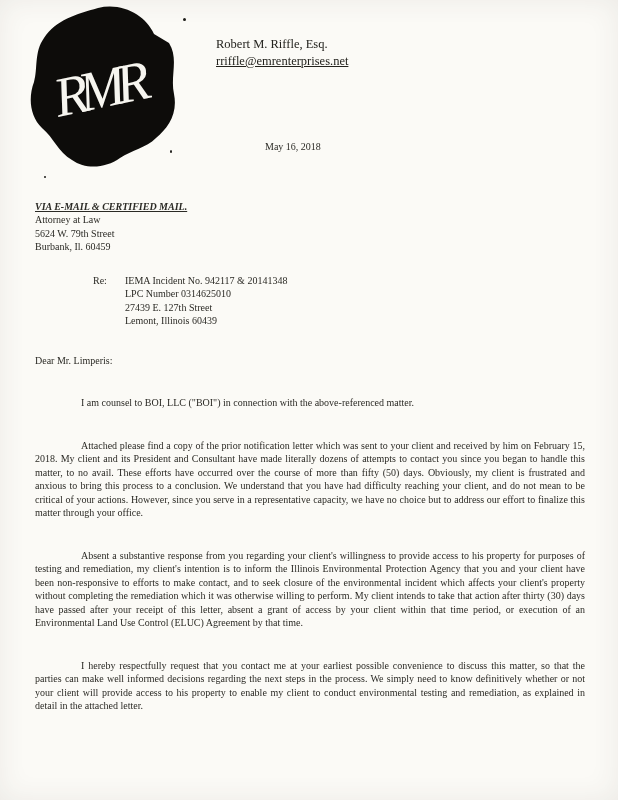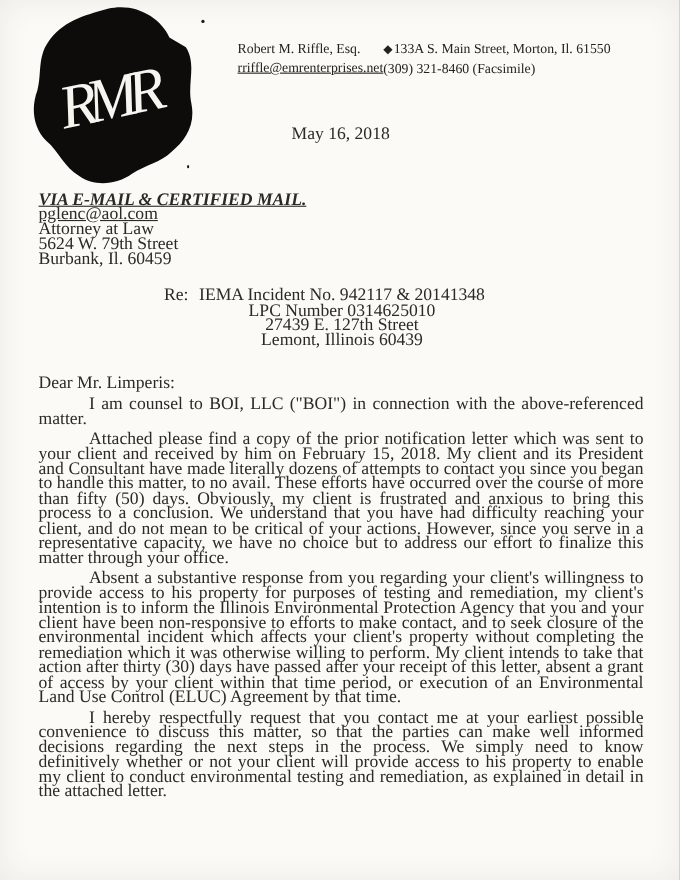--- a/index.html
+++ b/index.html
@@ -45,50 +45,50 @@
   .speck { position: absolute; background: #1c1b18; border-radius: 50%; }
   .speck.s1 { left: 183px; top: 18px; width: 3px; height: 3px; }
   .speck.s2 { left: 44px; top: 176px; width: 2px; height: 2px; }
   .speck.s3 { left: 170px; top: 150px; width: 2px; height: 3px; }
 
   
   .content {
     position: absolute;
     left: 35px;
     right: 33px;
-    top: 115px;
-    font-size: 16px;
+    top: 140px;
+    font-size: 10px;
     line-height: 13.5px;
     color: #2b2a25;
   }
 
   .date-line { margin-left: 230px; }
 
   .delivery-line {
     margin-top: 46px;
     font-weight: bold;
     font-style: italic;
     text-decoration: underline;
   }
 
   .recipient-email { text-decoration: underline; }
 
   .re-block {
     display: flex;
-    margin-left: 114px;
+    margin-left: 58px;
     margin-top: 20px;
     font-family: Liberation Serif, serif;
   }
   .re-label { flex: 0 0 32px; }
-  .re-lines div { white-space: nowrap; text-align: center; }
+  .re-lines div { white-space: nowrap; }
 
   .salutation { margin-top: 26px; }
 
   .para {
-    margin-top: 5px;
+    margin-top: 29px;
     text-indent: 46px;
     text-align: justify;
   }
 </style>
 </head>
 <body>
 
 <div class="page">
 
   <div class="logo">
@@ -103,34 +103,29 @@
 
   <span class="speck s1"></span>
   <span class="speck s2"></span>
   <span class="speck s3"></span>
 
   <div class="letterhead">
     <div class="lh-col-left">
       <div>Robert M. Riffle, Esq.</div>
       <div class="lh-email">rriffle@emrenterprises.net</div>
     </div>
-    <div class="lh-col-right">
-      <div><span class="lh-diamond">◆</span><span>133A S. Main Street, Morton, Il. 61550</span></div>
-      <div>(309) 321-8460 (Facsimile)</div>
-    </div>
   </div>
 
   <div class="content">
 
     <div class="date-line">May 16, 2018</div>
 
     <div class="delivery-line">VIA E-MAIL &amp; CERTIFIED MAIL.</div>
 
     <div class="recipient-block">
-      <div class="recipient-email">pglenc@aol.com</div>
       <div>Attorney at Law</div>
       <div>5624 W. 79th Street</div>
       <div>Burbank, Il. 60459</div>
     </div>
 
     <div class="re-block">
       <div class="re-label">Re:</div>
       <div class="re-lines">
         <div>IEMA Incident No. 942117 &amp; 20141348</div>
         <div>LPC Number 0314625010</div>

